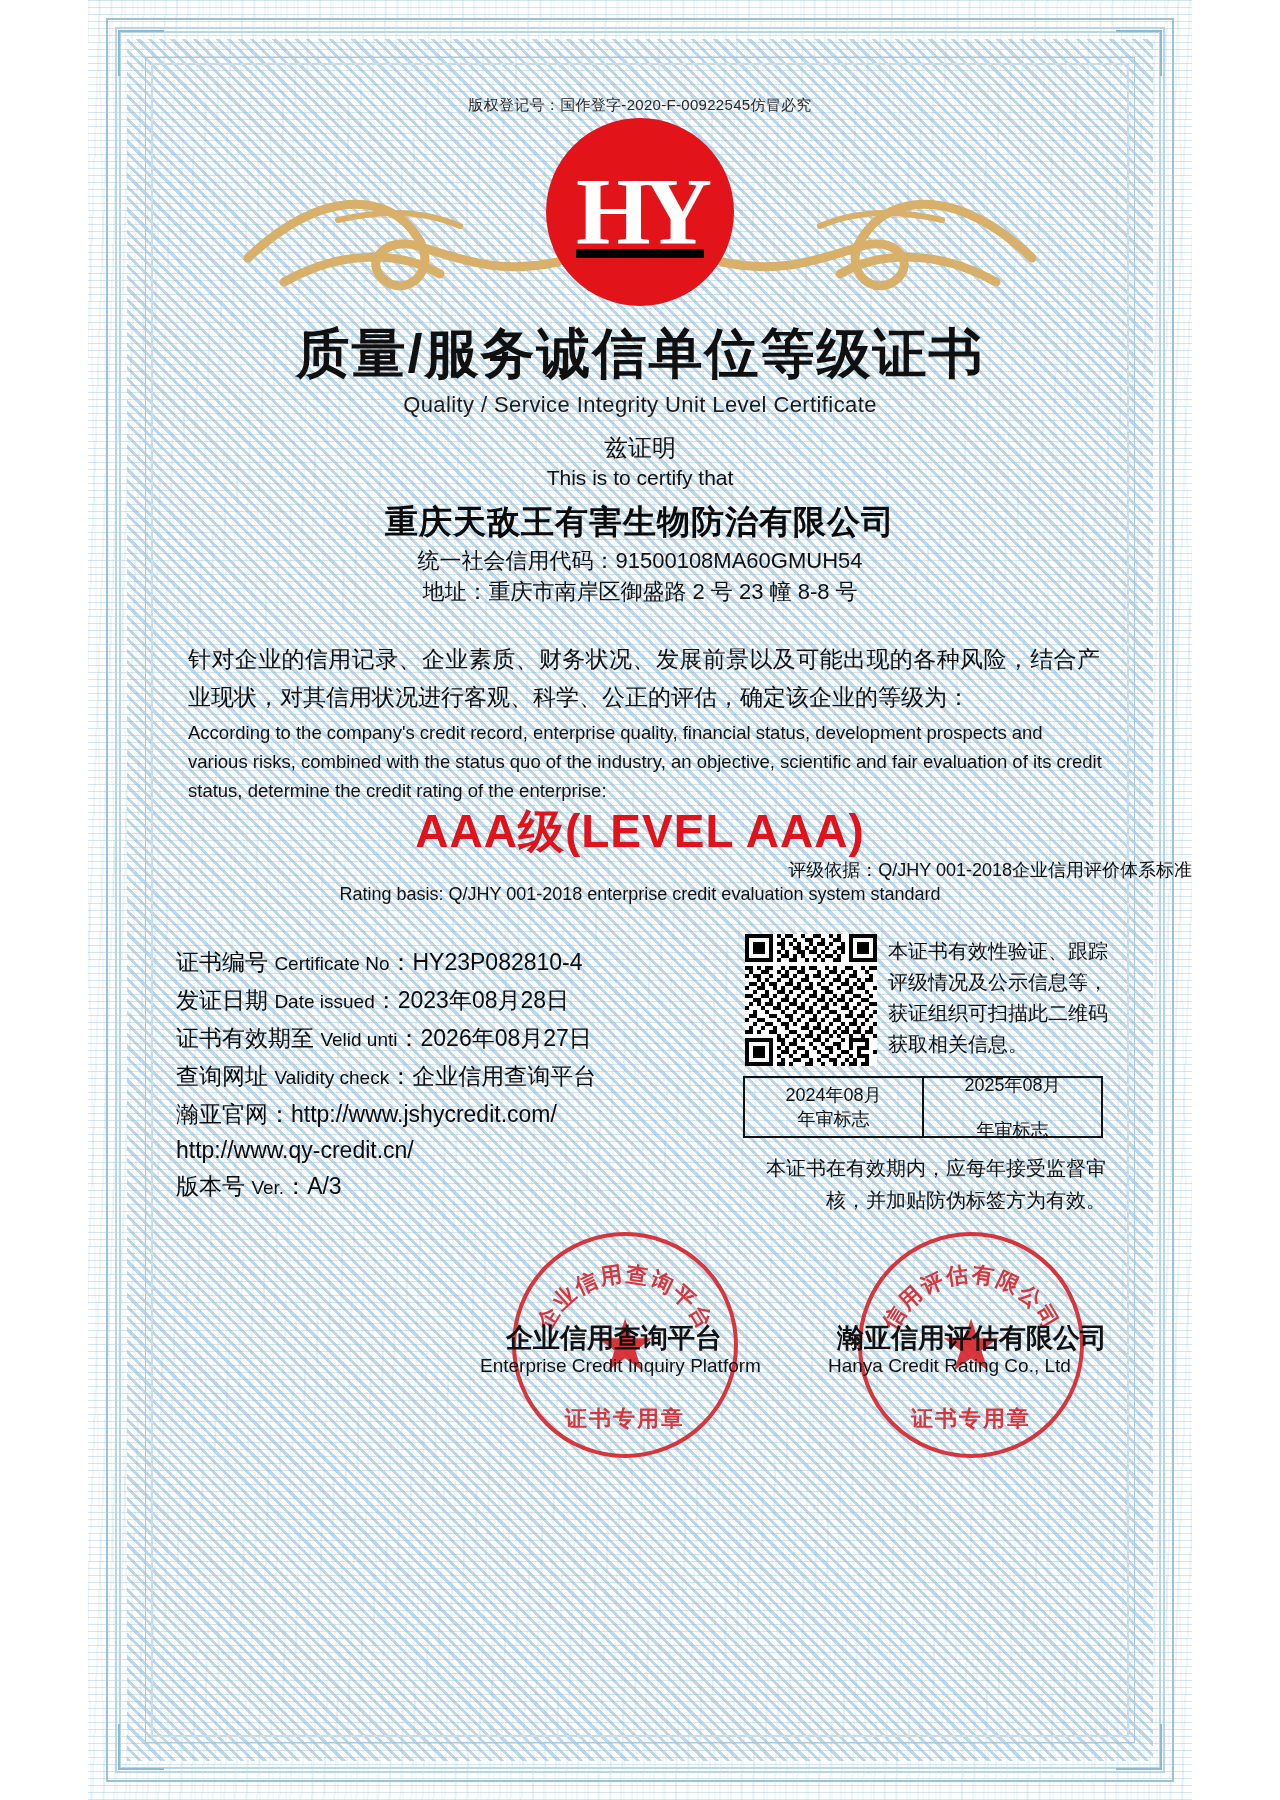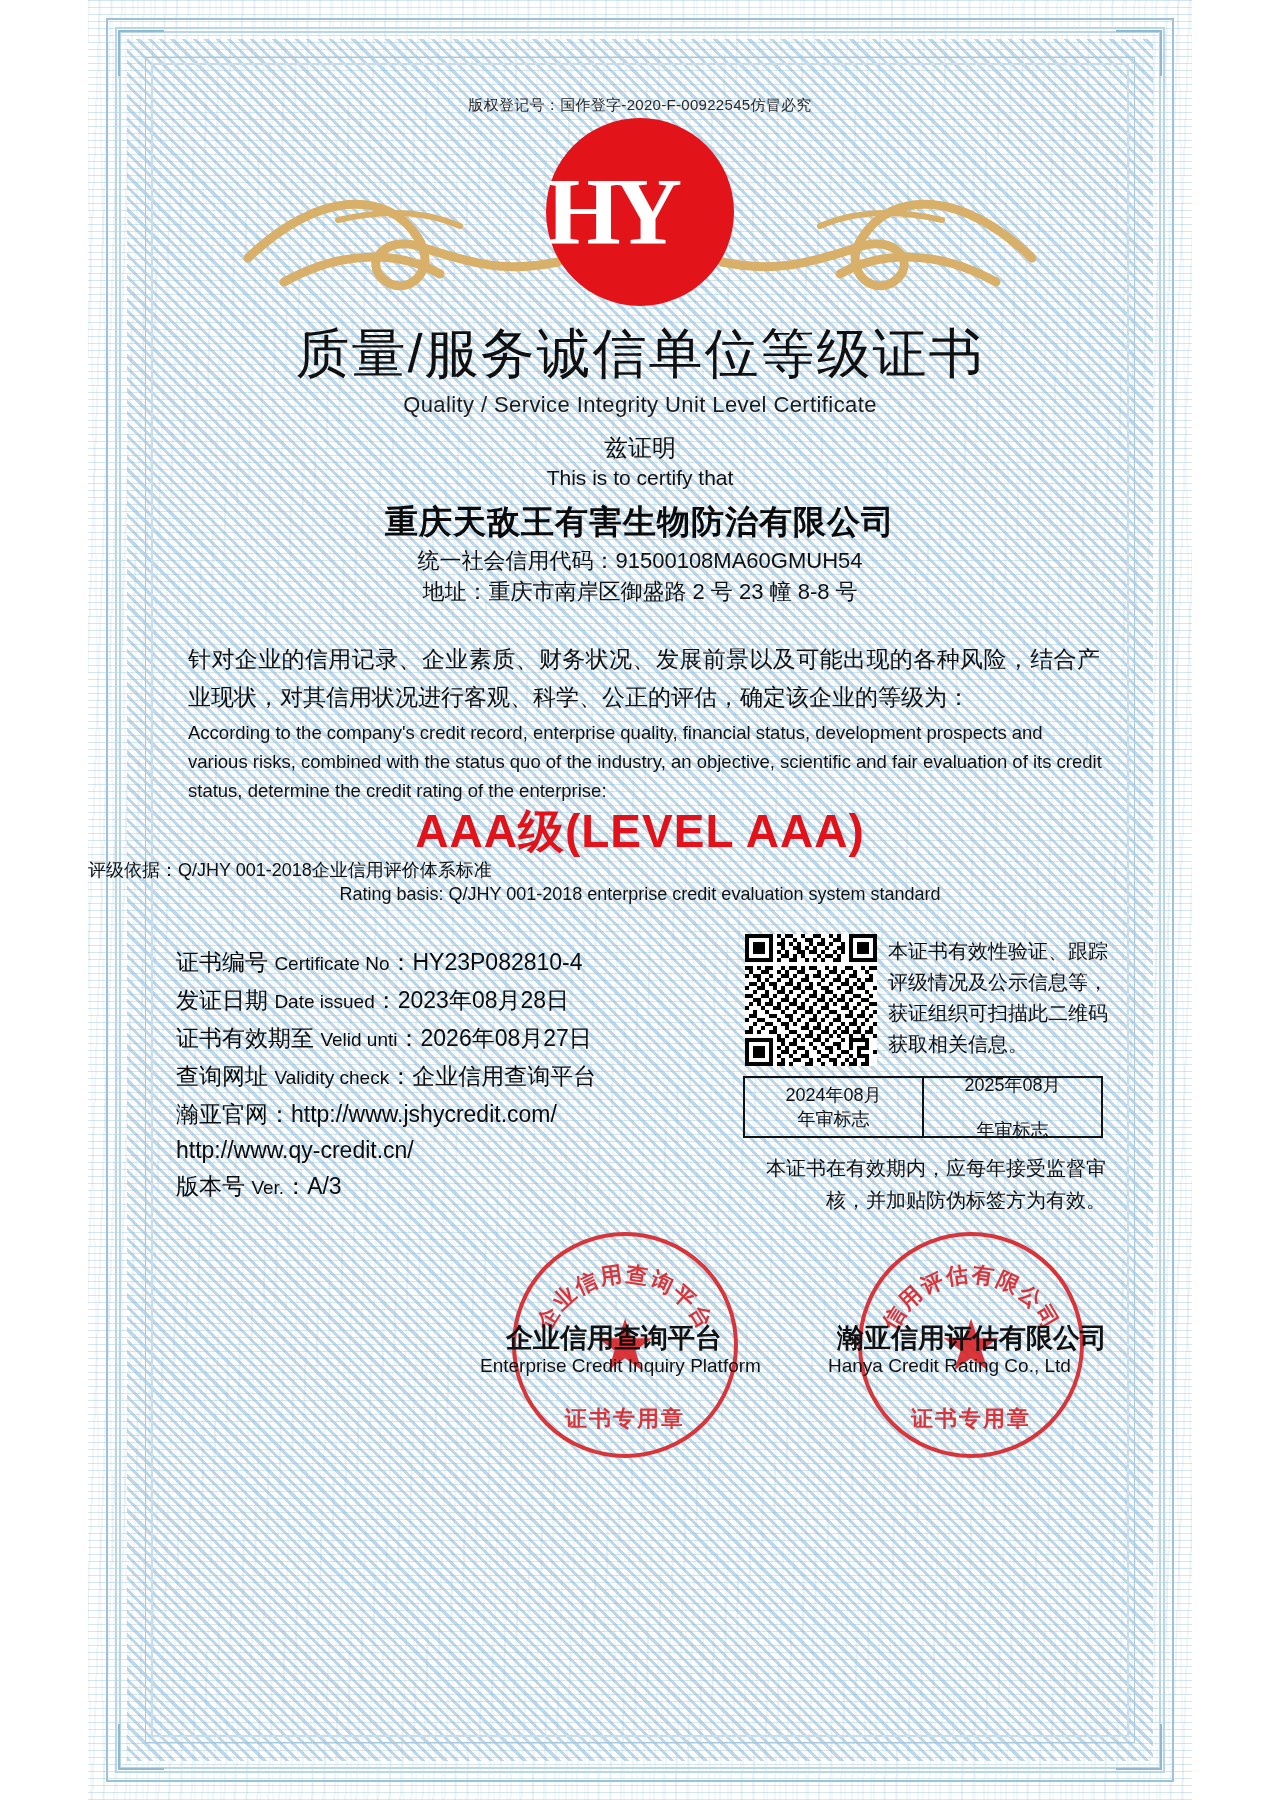--- a/index.html
+++ b/index.html
@@ -71,32 +71,33 @@
   }
 
   
   .ornament{
     position:absolute;top:150px;left:0;width:100%;height:170px;
   }
   .logo{
     position:absolute;left:50%;top:118px;transform:translateX(-50%);
     width:188px;height:188px;border-radius:50%;
     background:#e3131a;
-    display:flex;align-items:center;justify-content:flex-start;
+    display:flex;align-items:center;justify-content:center;
     z-index:4;
+    text-decoration:underline;
   }
   .logo-text{
     color:#ffffff;font-size:96px;font-weight:bold;letter-spacing:-8px;
     font-family:"Liberation Serif", serif;
     line-height:1;
   }
 
   .title-cn{
     position:absolute;top:318px;left:0;width:100%;text-align:center;
-    font-size:54px;font-weight:normal;color:#101010;letter-spacing:2px;
+    font-size:54px;font-weight:bold;color:#101010;letter-spacing:2px;
     font-family:"Liberation Sans", sans-serif;
   }
   .title-en{
     position:absolute;top:392px;left:0;width:100%;text-align:center;
     font-size:22px;color:#1a1a1a;letter-spacing:.4px;
   }
   .certify-cn{
     position:absolute;top:432px;left:0;width:100%;text-align:center;
     font-size:24px;color:#111;
   }
@@ -124,21 +125,21 @@
   .body-en{
     position:absolute;top:718px;left:100px;width:918px;
     font-size:18.5px;line-height:29px;color:#111;text-align:left;
   }
 
   .level{
     position:absolute;top:801px;left:0;width:100%;text-align:center;
     font-size:46px;font-weight:bold;color:#e1121a;letter-spacing:1px;
   }
   .basis-cn{
-    position:absolute;top:858px;left:0;width:100%;text-align:left;
+    position:absolute;top:858px;left:0;width:100%;text-align:right;
     font-size:18px;color:#111;
   }
   .basis-en{
     position:absolute;top:884px;left:0;width:100%;text-align:center;
     font-size:18px;color:#111;
   }
 
   
   .details{
     position:absolute;top:944px;left:88px;width:560px;

